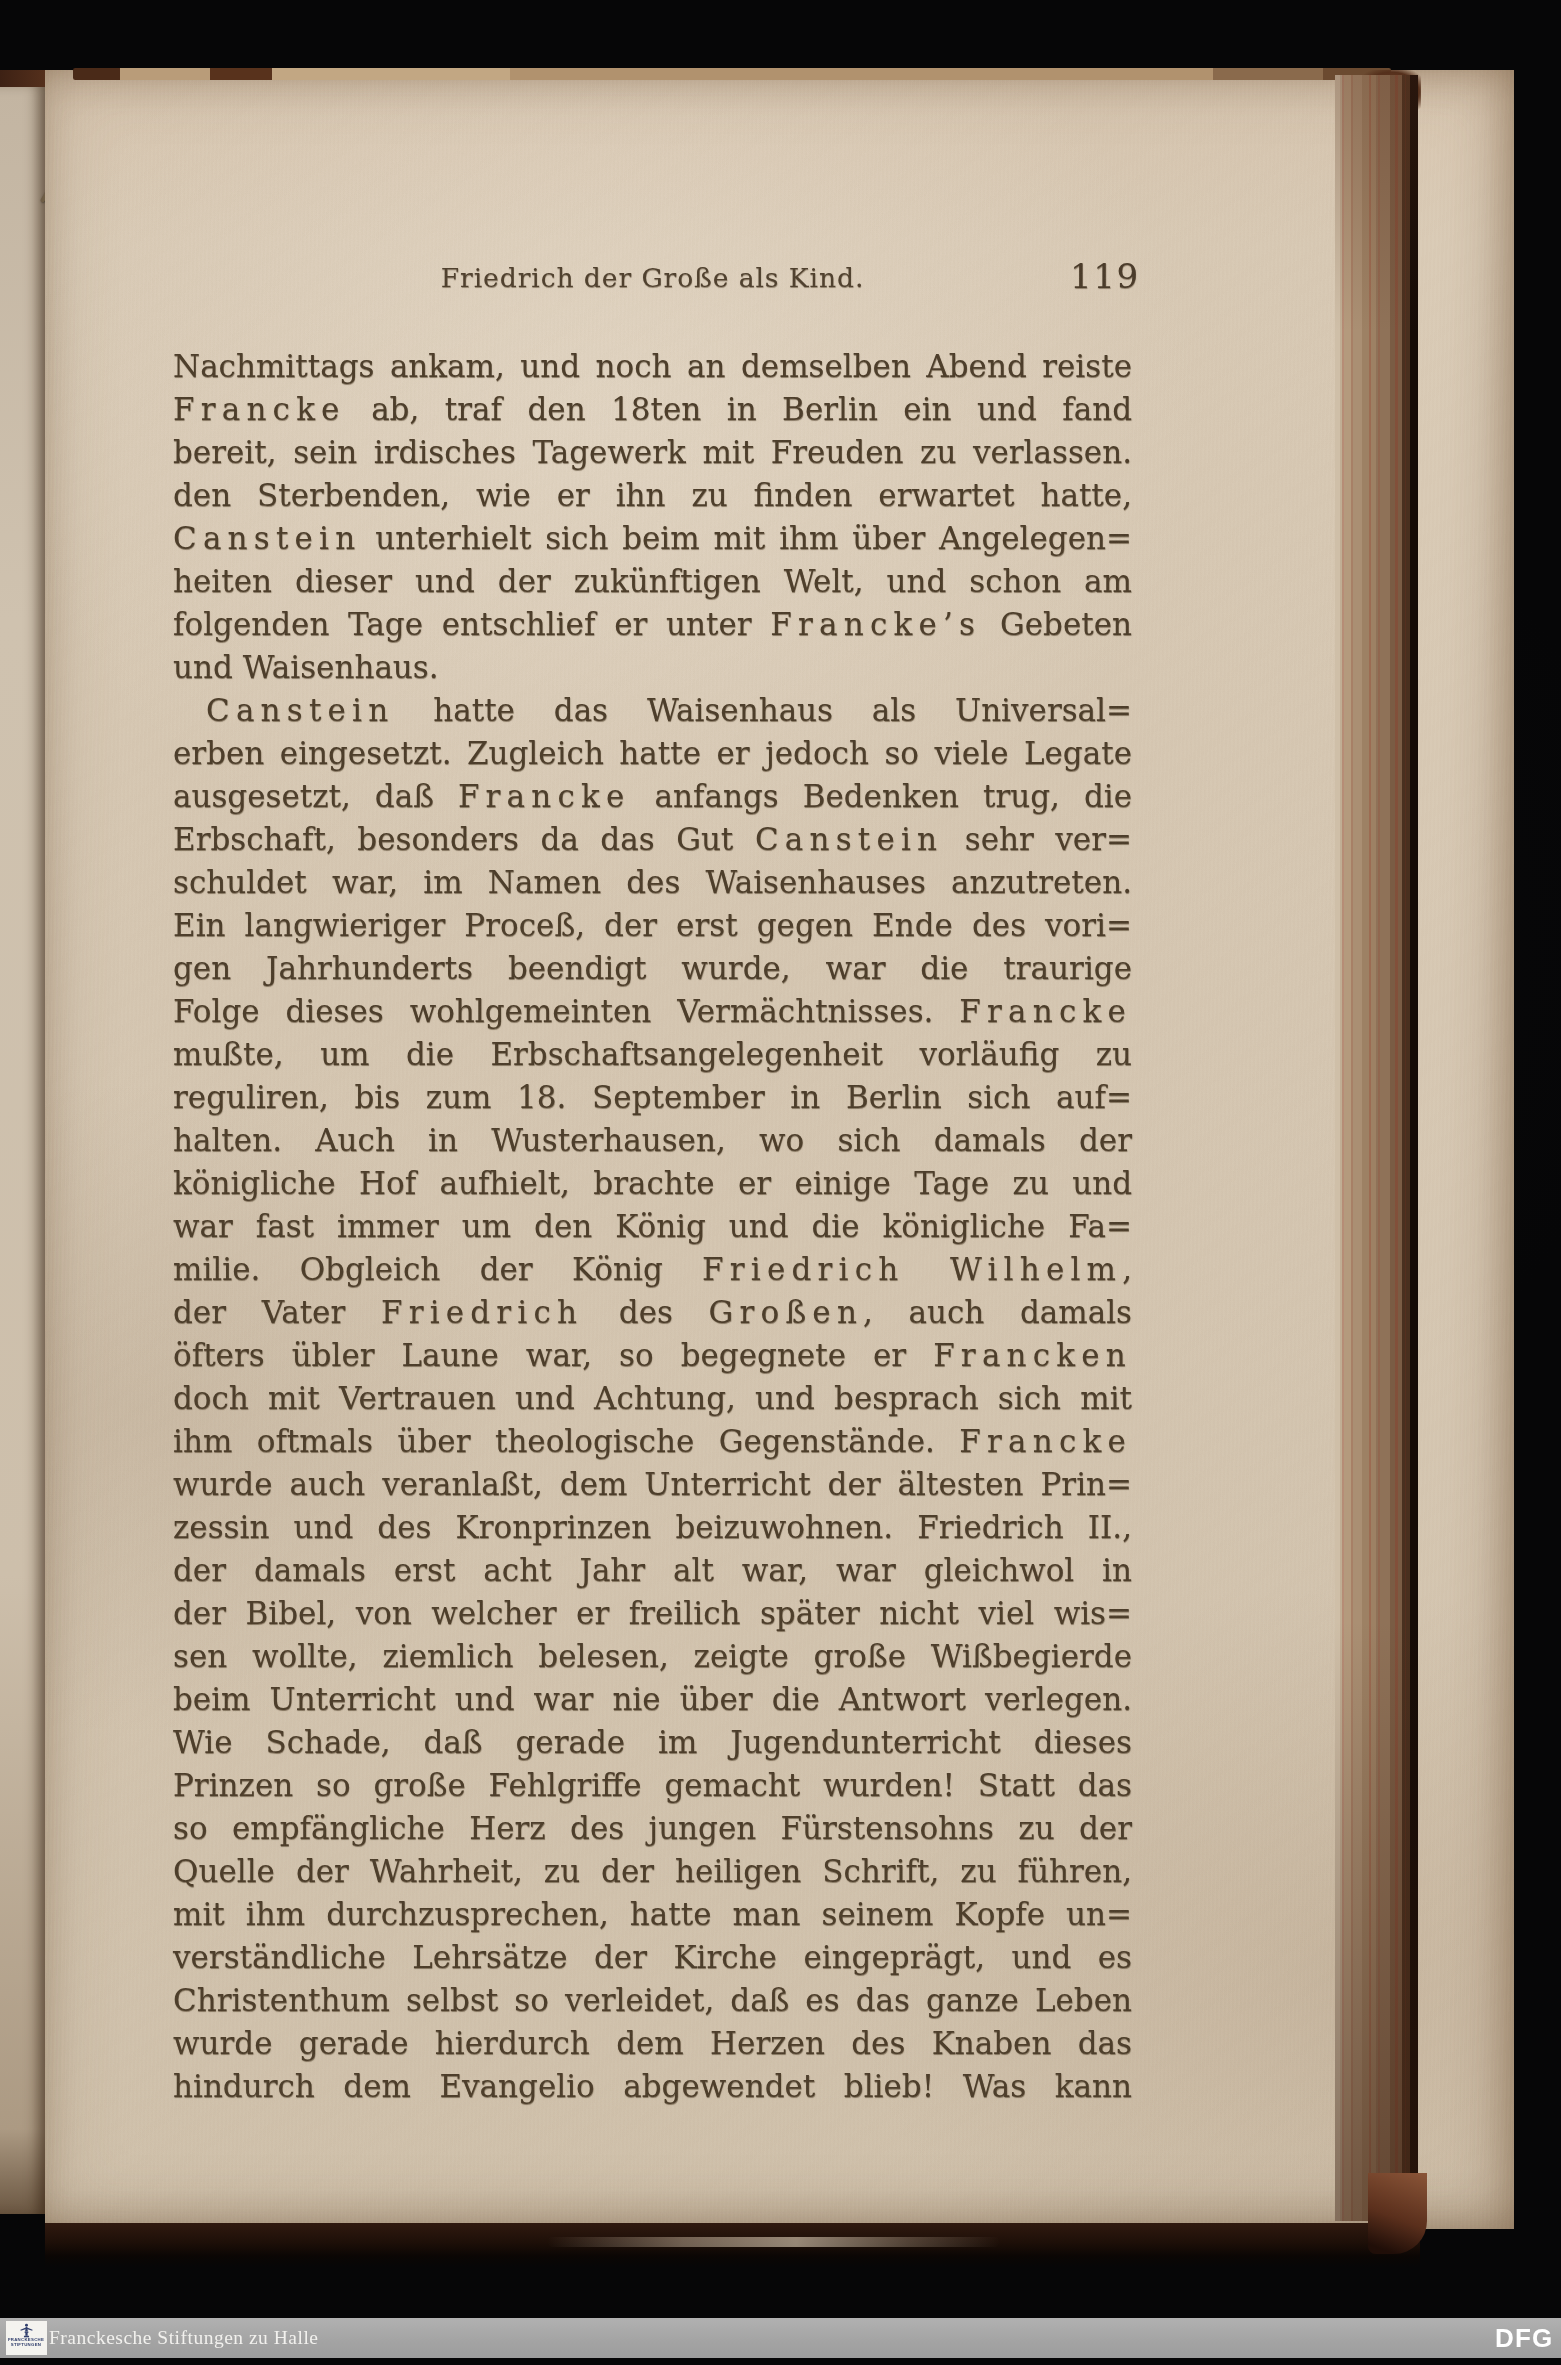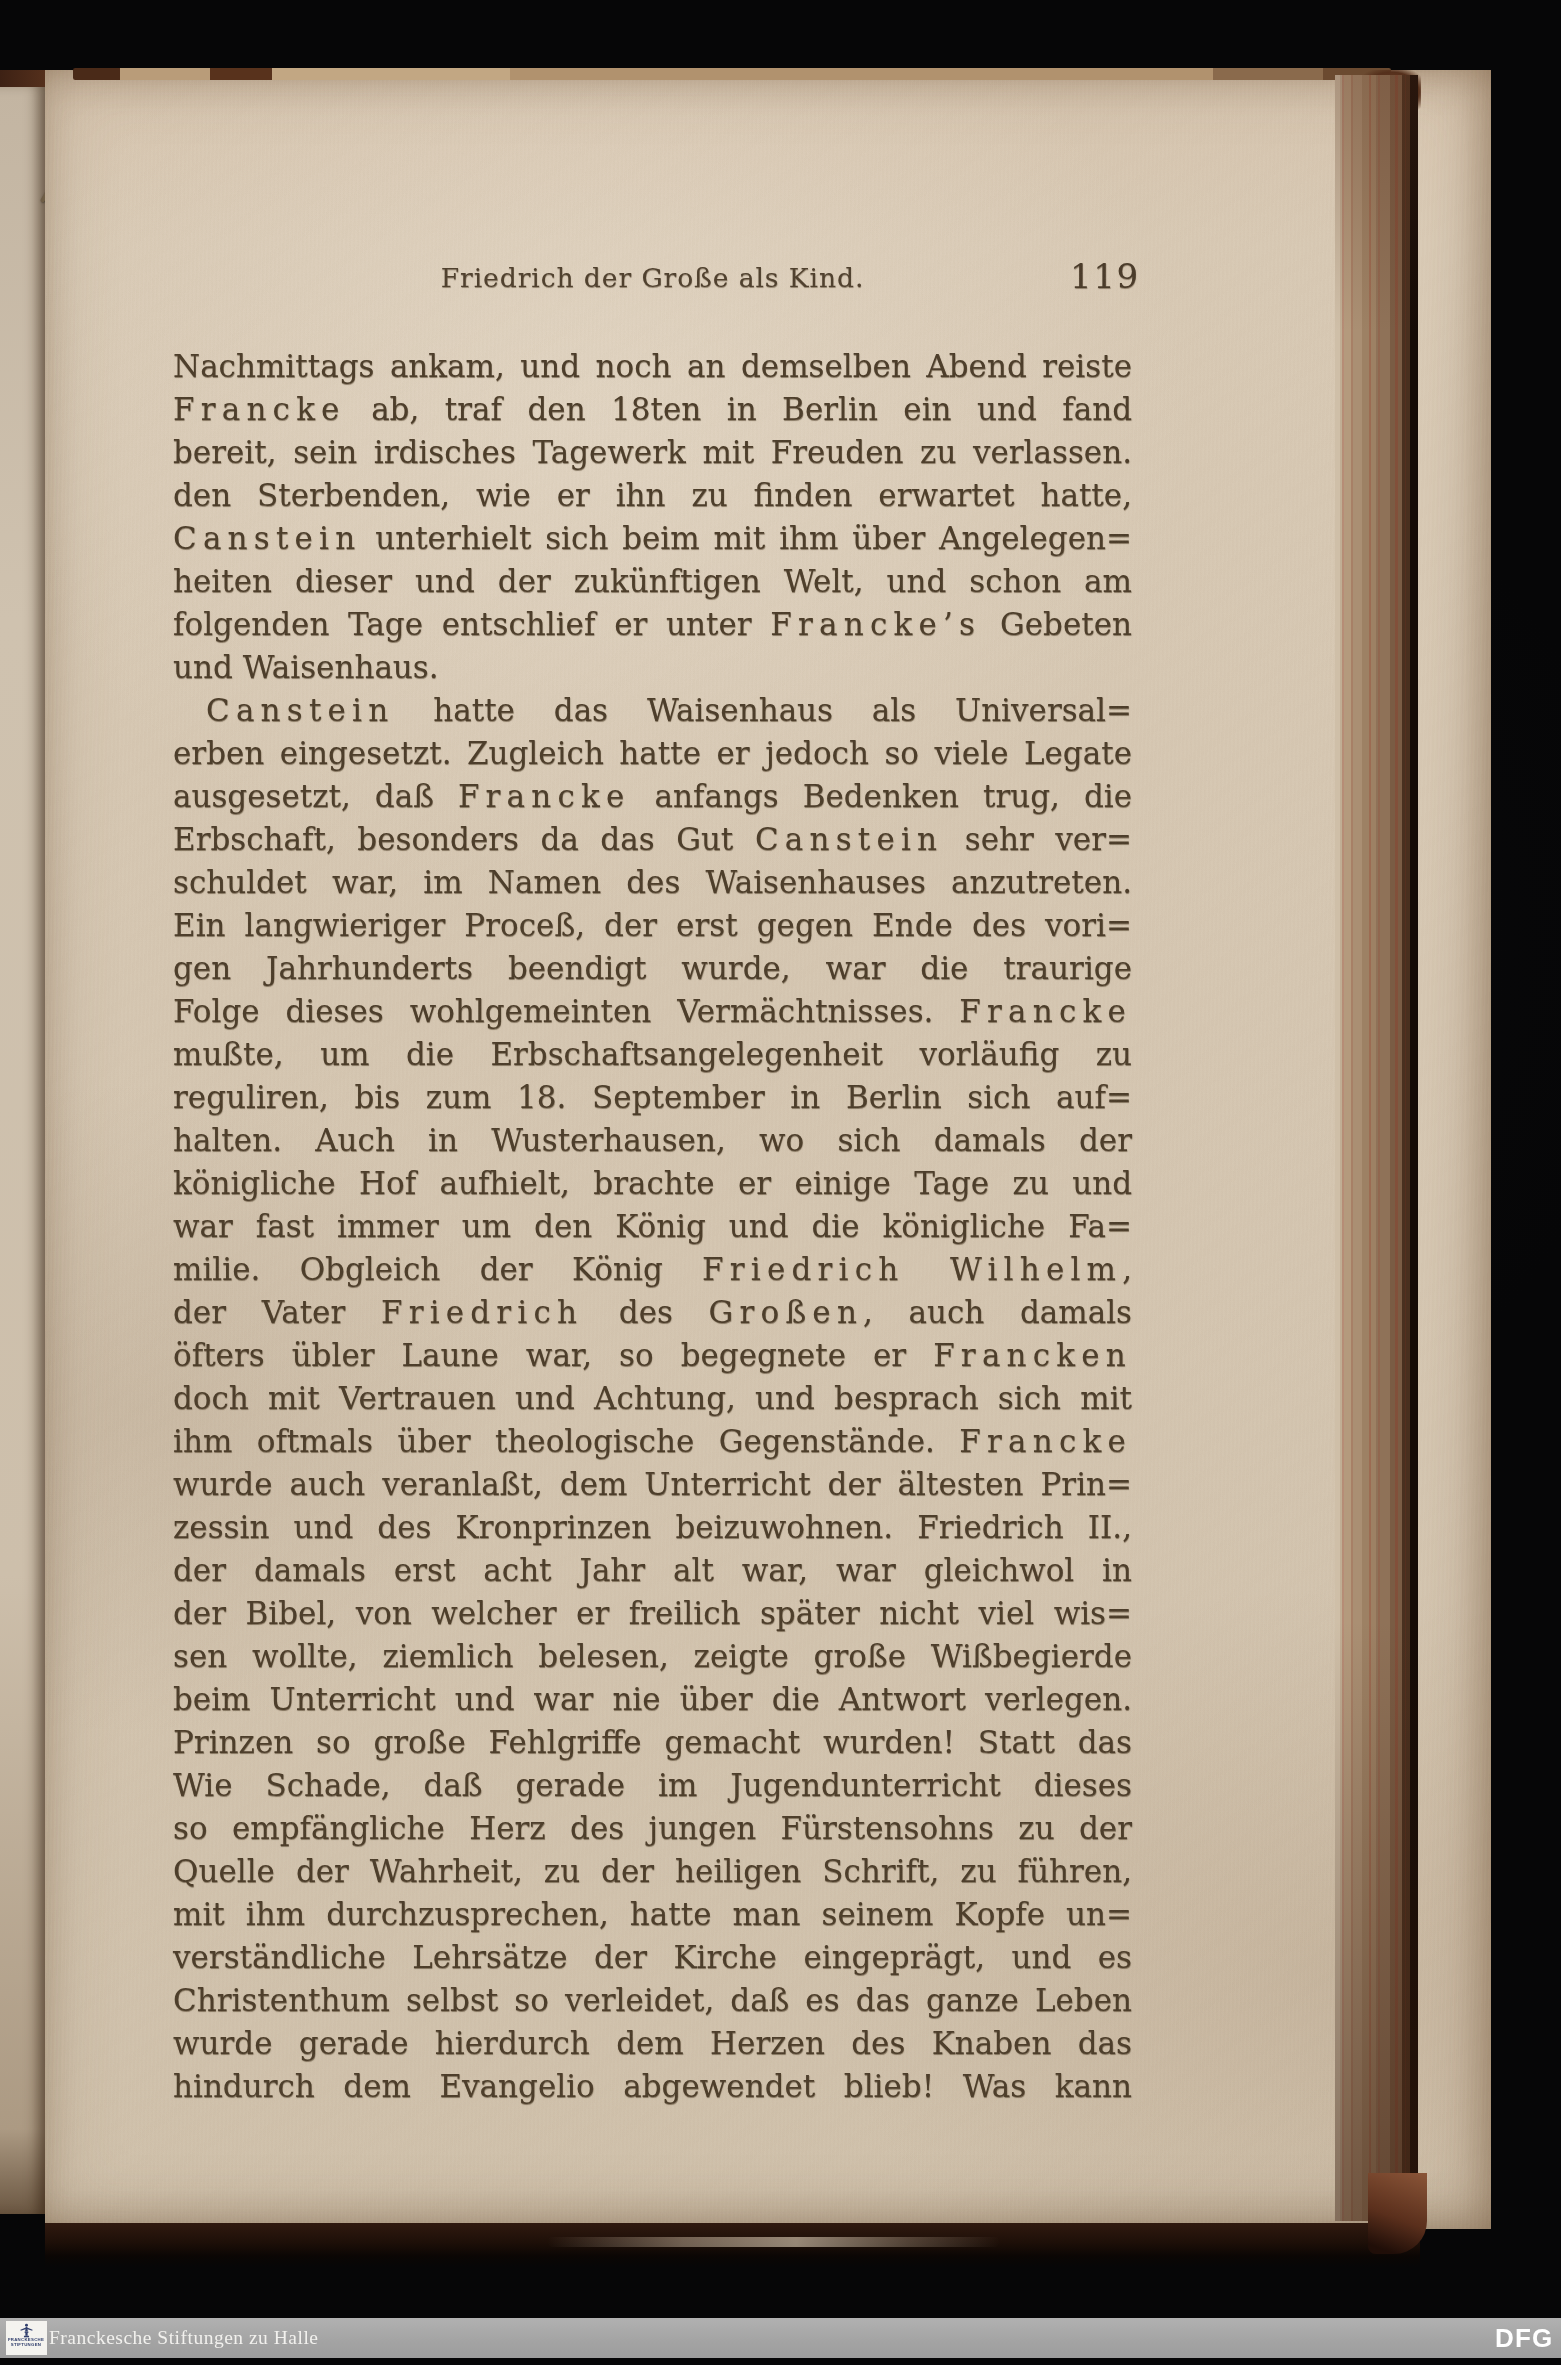--- a/index.html
+++ b/index.html
@@ -18,21 +18,21 @@
 
   
   .page{position:absolute;left:45px;top:70px;width:1373px;height:2159px;}
   .paper{position:absolute;left:0;top:0;width:1446px;height:2159px;
     background:
       radial-gradient(859px 703px at 38% 16%, rgba(238,228,212,.45), transparent 70%),
       radial-gradient(703px 547px at 88% 88%, rgba(140,110,80,.16), transparent 70%),
       radial-gradient(547px 469px at 6% 62%, rgba(120,95,70,.12), transparent 70%),
       linear-gradient(180deg,#d8c6b0 0%,#dacbb6 8%,#d6c7b2 55%,#d1c2ac 100%);
     box-shadow:inset 0 0 70px rgba(110,85,60,.28), inset -22px 0 47px -14px rgba(120,90,60,.38),
-               inset 0 -26.6px 47px -22px rgba(100,75,50,.35), inset 0 20.3px 39px -19px rgba(130,100,70,.35);}
+               inset 0 -26.6px 47px -22px rgba(100,75,50,.35), inset 0 20.3px 39px -19px rgba(130,100,70,.35);padding-left:23px;}
   .laid-lines{position:absolute;inset:0;pointer-events:none;opacity:.5;
     background:repeating-linear-gradient(92deg, rgba(255,255,255,.018) 0 1.6px, rgba(90,70,50,.022) 1.6px 3.9px);}
   .grain{position:absolute;left:0;top:0;pointer-events:none;opacity:.16;}
 
   
   .top-edge{position:absolute;left:28px;top:-1.6px;width:1318px;height:11.7px;border-radius:2.3px;
     background:linear-gradient(90deg,#4a2a18 0 47px,#b99c79 47px 137px,#58321c 137px 199px,
       #c2a783 199px 437px,#b1926e 437px 1140px,#8a6a4c 1140px 1250px,#6b4a30 1250px 100%);}
   .corner-tr{position:absolute;left:1310px;top:0;width:66px;height:52px;
     background:radial-gradient(48px 34px at 55% 42%, #6e432a, #55301c 58%, transparent 78%);}
@@ -122,22 +122,22 @@
           <div class="line"><span>der Vater </span><span class="sp">Friedrich</span><span> des </span><span class="sp">Großen</span><span>, auch damals</span></div>
           <div class="line"><span>öfters übler Laune war, so begegnete er </span><span class="sp">Francken</span></div>
           <div class="line"><span>doch mit Vertrauen und Achtung, und besprach sich mit</span></div>
           <div class="line"><span>ihm oftmals über theologische Gegenstände. </span><span class="sp">Francke</span></div>
           <div class="line"><span>wurde auch veranlaßt, dem Unterricht der ältesten Prin=</span></div>
           <div class="line"><span>zessin und des Kronprinzen beizuwohnen. Friedrich II.,</span></div>
           <div class="line"><span>der damals erst acht Jahr alt war, war gleichwol in</span></div>
           <div class="line"><span>der Bibel, von welcher er freilich später nicht viel wis=</span></div>
           <div class="line"><span>sen wollte, ziemlich belesen, zeigte große Wißbegierde</span></div>
           <div class="line"><span>beim Unterricht und war nie über die Antwort verlegen.</span></div>
+          <div class="line"><span>Wie Schade, daß gerade im Jugendunterricht dieses</span></div>
           <div class="line"><span>Prinzen so große Fehlgriffe gemacht wurden! Statt das</span></div>
-          <div class="line"><span>Wie Schade, daß gerade im Jugendunterricht dieses</span></div>
           <div class="line"><span>so empfängliche Herz des jungen Fürstensohns zu der</span></div>
           <div class="line"><span>Quelle der Wahrheit, zu der heiligen Schrift, zu führen,</span></div>
           <div class="line"><span>mit ihm durchzusprechen, hatte man seinem Kopfe un=</span></div>
           <div class="line"><span>verständliche Lehrsätze der Kirche eingeprägt, und es</span></div>
           <div class="line"><span>Christenthum selbst so verleidet, daß es das ganze Leben</span></div>
           <div class="line"><span>wurde gerade hierdurch dem Herzen des Knaben das</span></div>
           <div class="line"><span>hindurch dem Evangelio abgewendet blieb! Was kann</span></div>
         </div>
 
       <svg class="grain" width="1290" height="2159" xmlns="http://www.w3.org/2000/svg" viewBox="0 0 1652 2764">

